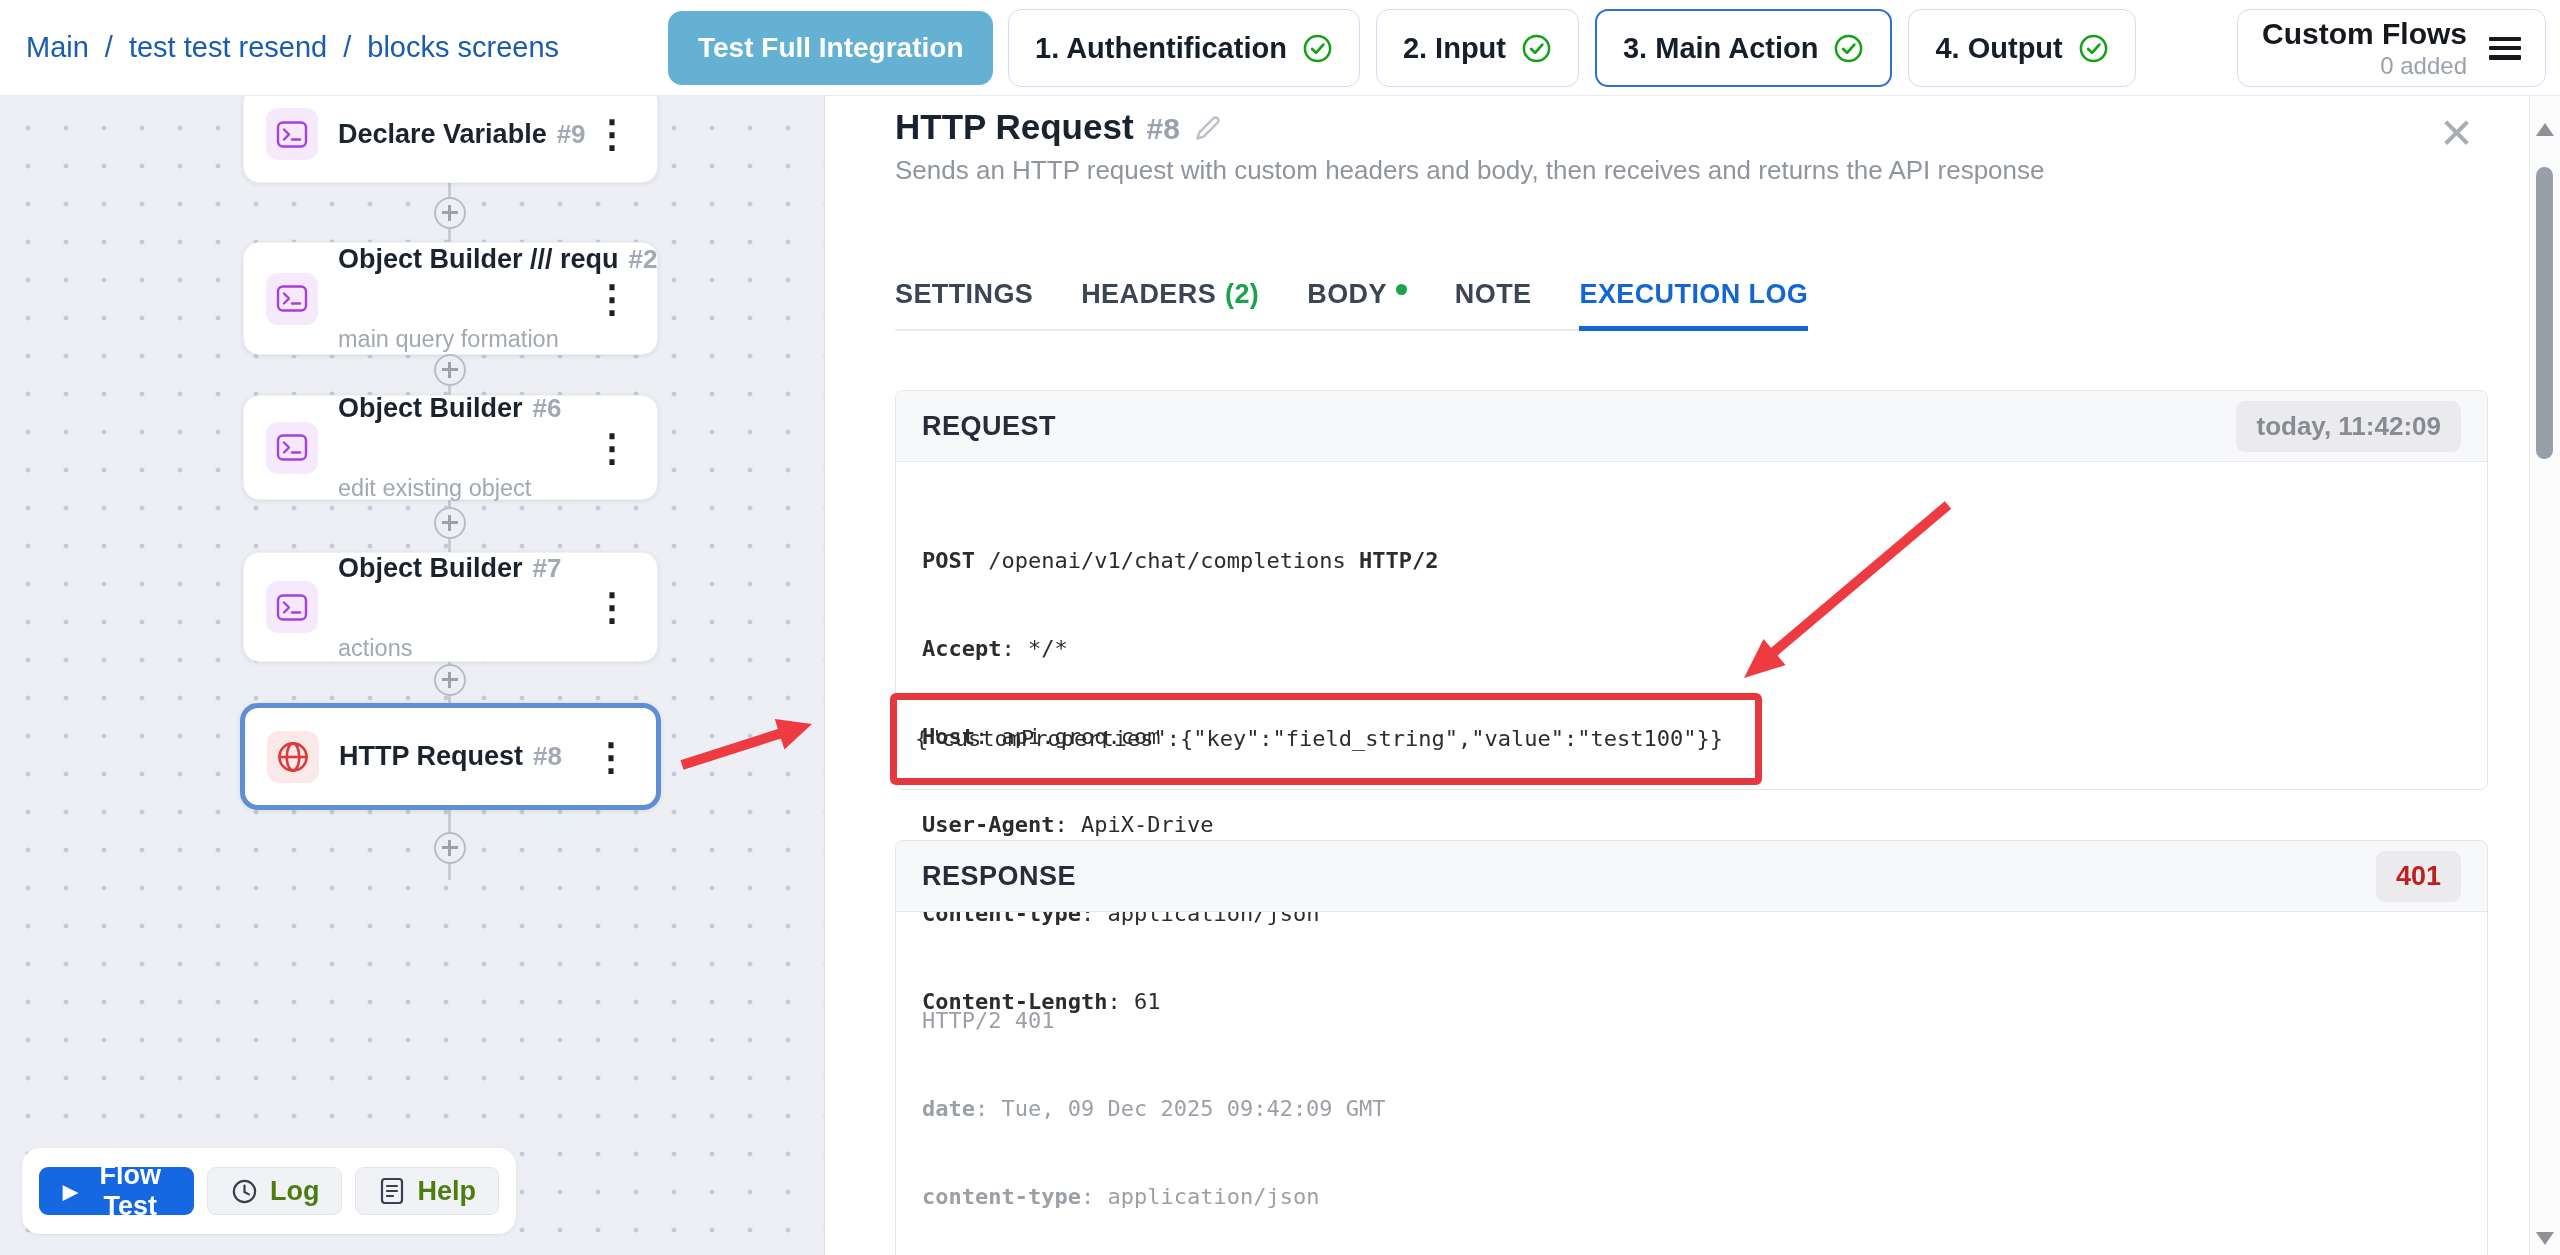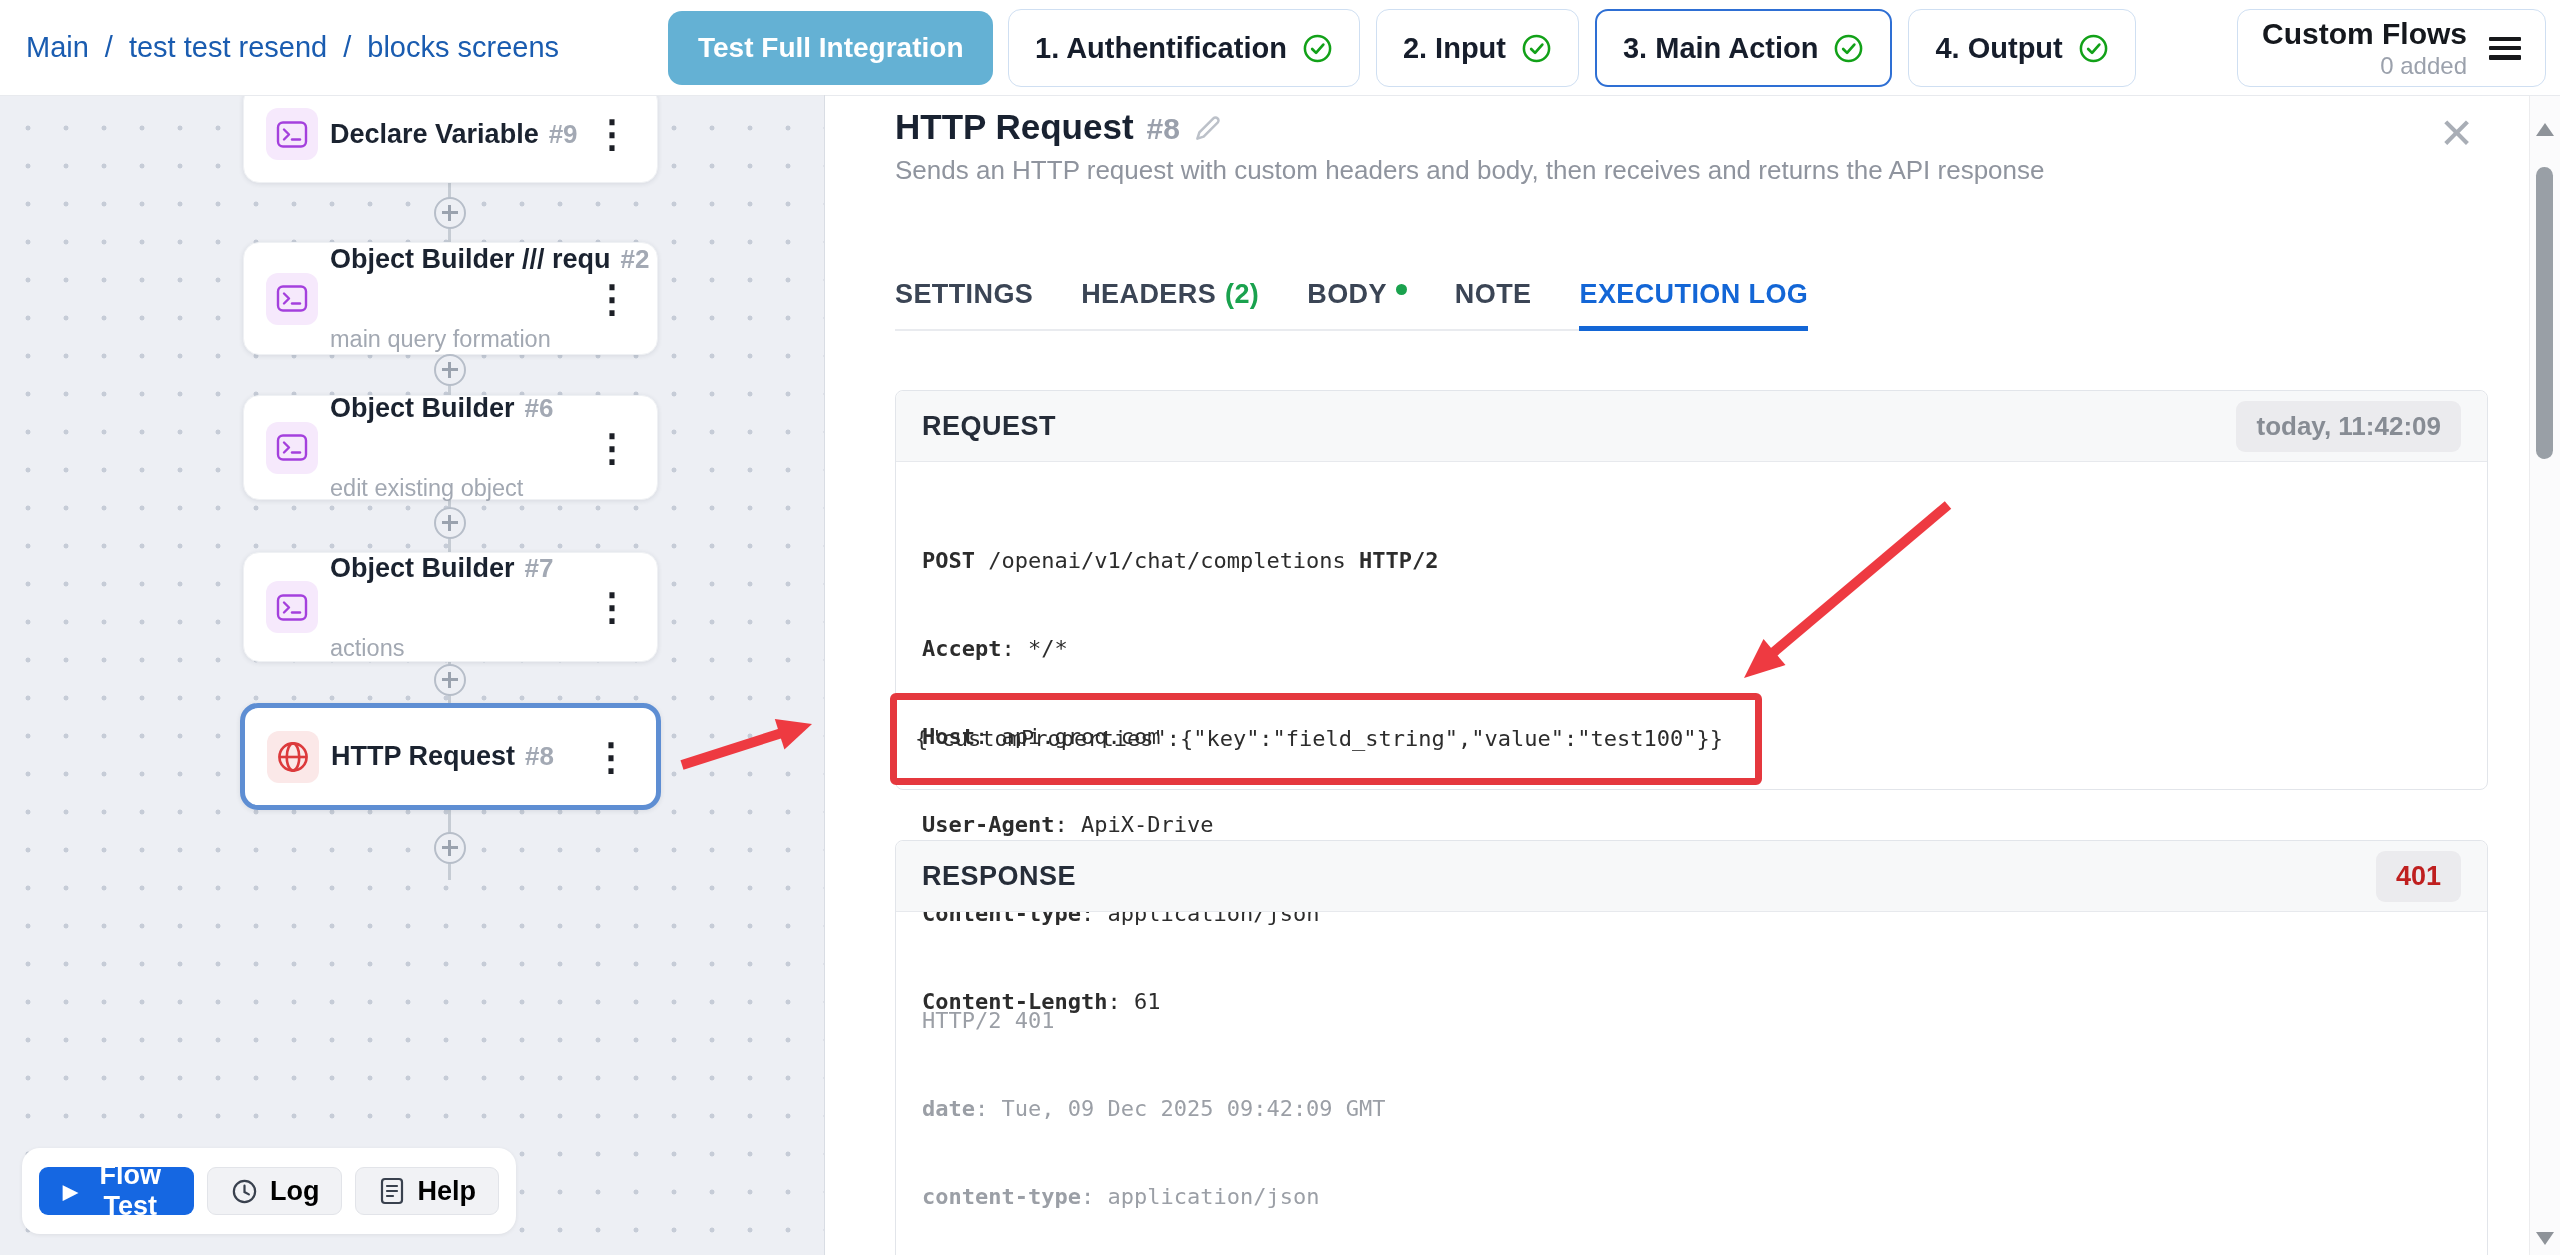--- a/index.html
+++ b/index.html
@@ -30,21 +30,21 @@
   .hamburger{display:flex;flex-direction:column;justify-content:space-between;width:32px;height:23px;}
   .hamburger i{display:block;height:4.5px;background:#17181b;border-radius:1px;}
   
   .canvas{position:absolute;top:95px;left:0;width:824px;bottom:0;overflow:hidden;
     background:#edeff4;
     background-image:radial-gradient(circle,#c6ccd7 2.3px,transparent 2.7px);
     background-size:38px 38px;background-position:9px 14px;}
   .divider{position:absolute;top:95px;left:824px;width:1px;bottom:0;background:#d9dde4;z-index:31;}
   .connector-line{position:absolute;left:448px;top:50px;width:3px;height:735px;background:#c6ccd4;z-index:1;}
   .card{position:absolute;left:243px;width:415px;background:#fff;border:1px solid #eff1f4;border-radius:16px;
-    box-shadow:0 1px 5px rgba(25,35,60,.10);display:flex;align-items:center;gap:12px;padding-left:22px;
+    box-shadow:0 1px 5px rgba(25,35,60,.10);display:flex;align-items:center;gap:20px;padding-left:22px;
     box-sizing:border-box;z-index:2;cursor:pointer;}
   .card.selected{border:5px solid #5e8ed3;border-radius:18px;left:240px;width:421px;}
   .icon-box{width:52px;height:52px;border-radius:12px;display:flex;align-items:center;justify-content:center;flex-shrink:0;}
   .icon-purple{background:#f6e9fc;}
   .icon-red{background:#fbe8e8;}
   .card-text{display:flex;flex-direction:column;gap:3px;min-width:0;}
   .card-title-row{display:flex;align-items:baseline;gap:10px;white-space:nowrap;}
   .card-title{font-weight:bold;font-size:27px;color:#1b2330;}
   .card-num{font-weight:600;font-size:26px;color:#a3a9b4;}
   .card-sub{font-size:23.5px;color:#a2a8b2;margin-top:48px;}
@@ -54,21 +54,21 @@
     background:#edeff4;box-sizing:border-box;z-index:3;cursor:pointer;}
   .plus::before,.plus::after{content:"";position:absolute;background:#9aa2ae;}
   .plus::before{left:6px;right:6px;top:12.3px;height:2.5px;}
   .plus::after{top:6px;bottom:6px;left:12.3px;width:2.5px;}
   
   .flow-toolbar{position:absolute;left:22px;top:1053px;width:494px;height:86px;background:#fff;border-radius:18px;
     box-shadow:0 1px 4px rgba(0,0,0,.07);display:flex;align-items:center;padding:0 17px;gap:13px;box-sizing:border-box;z-index:4;}
   .btn-flowtest{height:48px;border-radius:9px;background:#1567e2;color:#fff;font-weight:bold;font-size:27px;
     padding:0 24px;display:flex;align-items:center;gap:13px;border:none;cursor:pointer;}
   .play-glyph{font-size:19px;line-height:1;}
-  .btn-gray{height:48px;border-radius:9px;background:#f1f2f5;border:1px solid #e2e4e9;color:#000000;
+  .btn-gray{height:48px;border-radius:9px;background:#f1f2f5;border:1px solid #e2e4e9;color:#4d7c0f;
     font-weight:600;font-size:27px;padding:0 22px;display:flex;align-items:center;gap:11px;cursor:pointer;box-sizing:border-box;}
   
   .panel{position:absolute;left:825px;top:95px;right:0;bottom:0;background:#fff;overflow:hidden;z-index:10;}
   .panel-title-row{position:absolute;left:70px;top:12px;display:flex;align-items:baseline;gap:13px;}
   .panel-title{font-weight:bold;font-size:35px;color:#192231;}
   .panel-num{font-weight:600;font-size:30px;color:#9aa0ac;}
   .pencil{transform:translateY(4px);}
   .panel-desc{position:absolute;left:70px;top:60px;font-size:26px;color:#8f949e;white-space:nowrap;}
   .close-x{position:absolute;left:1608px;top:12px;font-size:42px;color:#a9aeb6;cursor:pointer;line-height:1;padding:6px;}
   .tabs{position:absolute;left:70px;top:158px;width:812px;border-bottom:2px solid #e9ebef;display:flex;gap:48px;}

